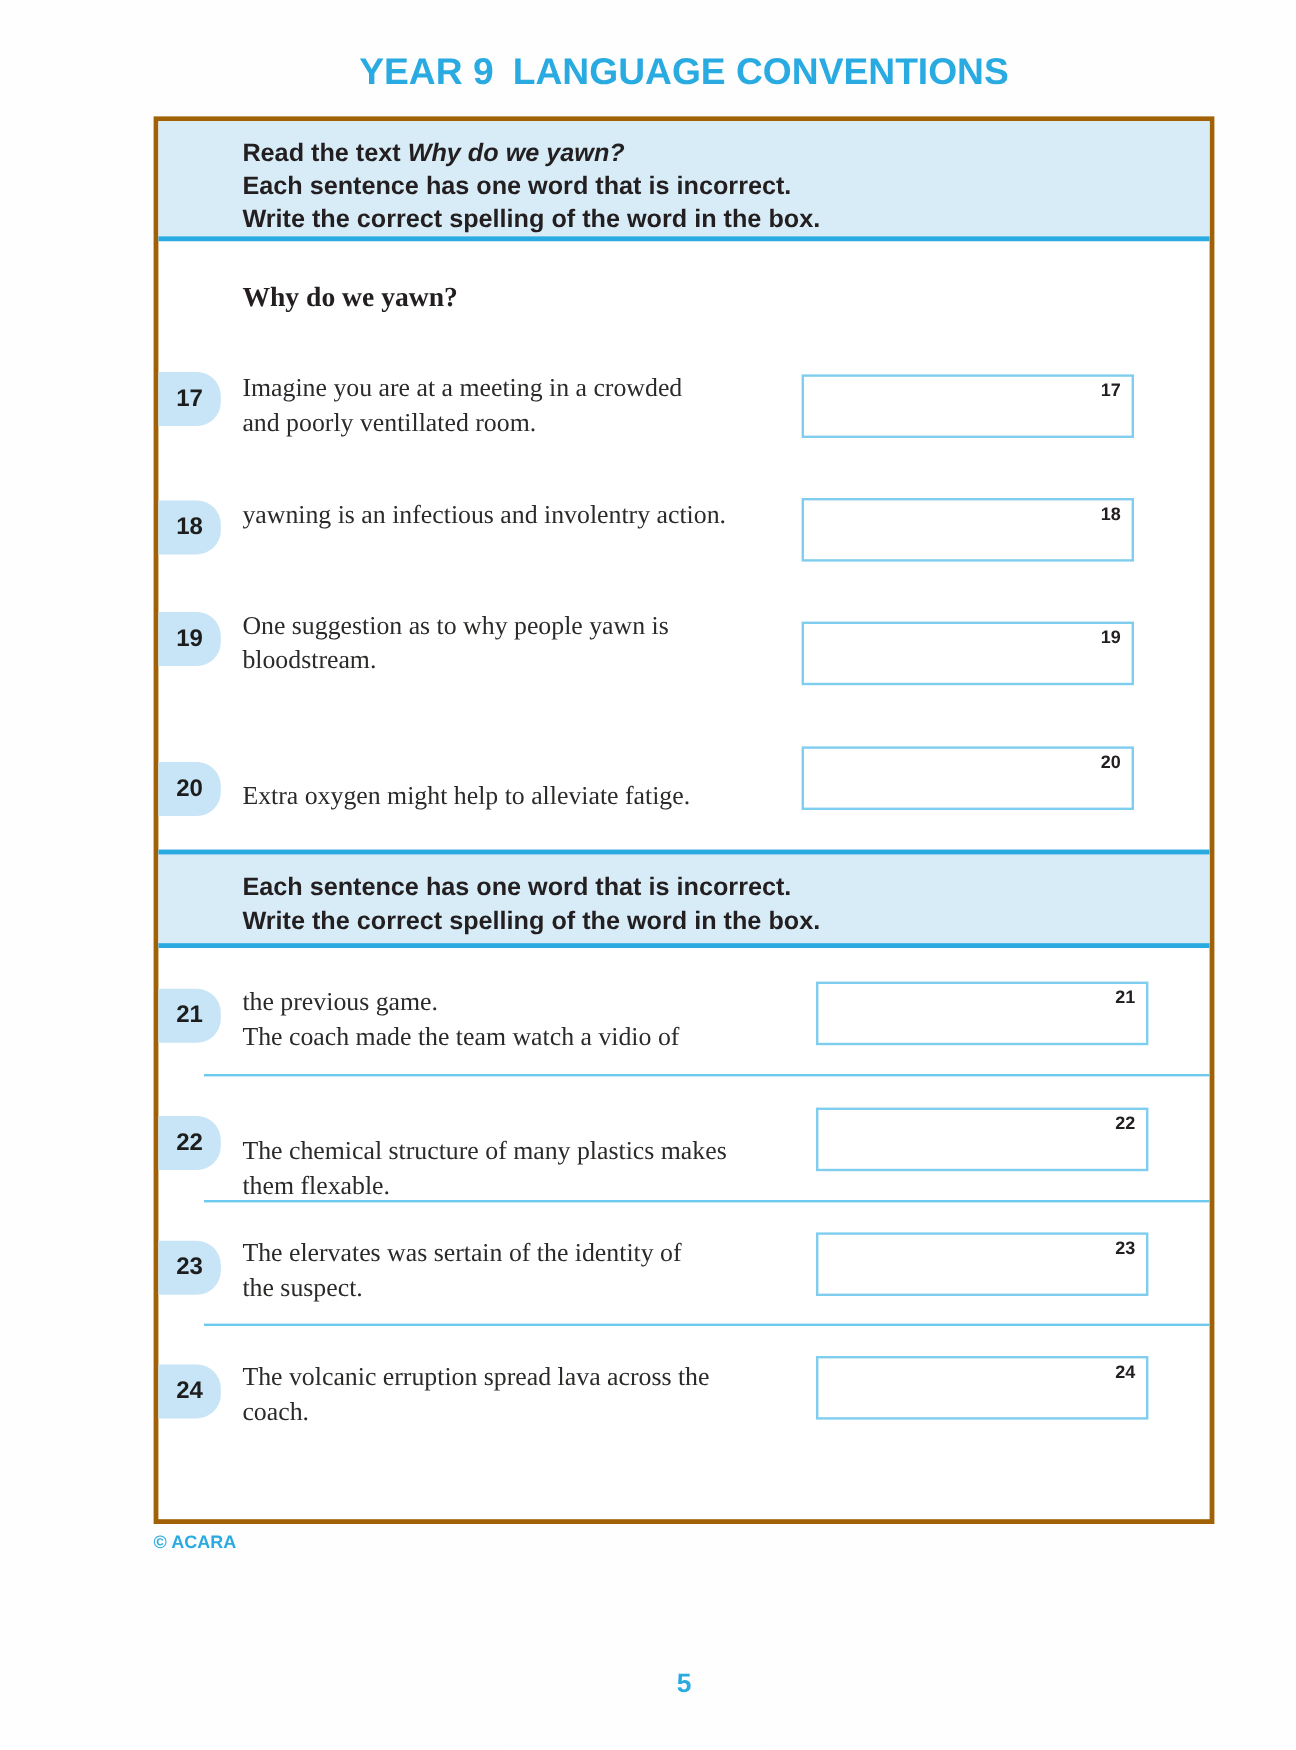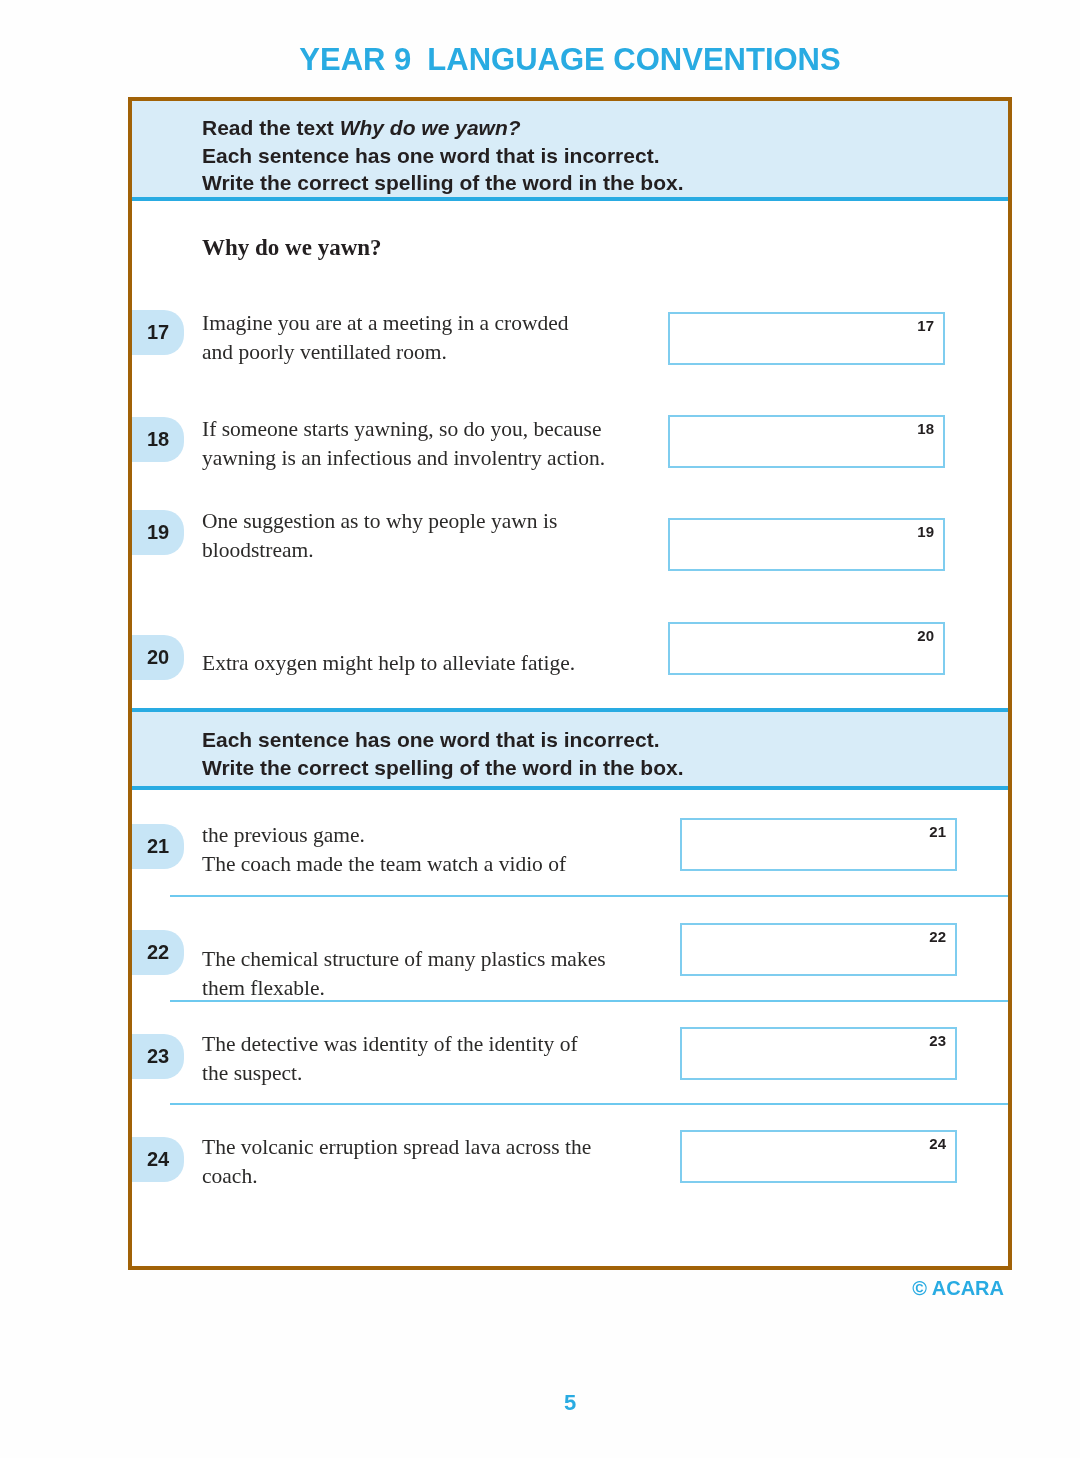--- a/index.html
+++ b/index.html
@@ -106,22 +106,21 @@
   .divider {
     position: absolute;
     left: 38px; right: 0;
     height: 2px;
     background: #6EC9EF;
   }
   .copyright {
     position: absolute;
     top: 1277px; left: 128px;
     width: 876px;
-    text-align: right;
-    font-size: 20px;
+    font-size: 15px;
     font-weight: bold;
     color: #29ABE2;
   }
   .page-number {
     position: absolute;
     top: 1390px; left: 128px;
     width: 884px;
     text-align: center;
     font-size: 22px;
     font-weight: bold;
@@ -149,21 +148,20 @@
     <div class="q-text" style="top:208px">
       <span>Imagine you are at a meeting in a crowded</span>
       <span>and poorly ventillated room.</span>
     </div>
     <div class="answer-box" style="top:211px; left:536px">
       <span class="box-num">17</span>
     </div>
 
     <div class="q-badge" style="top:316px">18</div>
     <div class="q-text" style="top:314px">
-      <span>If someone starts yawning, so do you, because</span>
       <span>yawning is an infectious and involentry action.</span>
     </div>
     <div class="answer-box" style="top:314px; left:536px">
       <span class="box-num">18</span>
     </div>
 
     <div class="q-badge" style="top:409px">19</div>
     <div class="q-text" style="top:406px">
       <span>One suggestion as to why people yawn is</span>
       <span>bloodstream.</span>
@@ -202,21 +200,21 @@
       <span>them flexable.</span>
     </div>
     <div class="answer-box" style="top:822px; left:548px">
       <span class="box-num">22</span>
     </div>
 
     <div class="divider" style="top:899px"></div>
 
     <div class="q-badge" style="top:933px">23</div>
     <div class="q-text" style="top:929px">
-      <span>The detective was identity of the identity of</span>
+      <span>The elervates was sertain of the identity of</span>
       <span>the suspect.</span>
     </div>
     <div class="answer-box" style="top:926px; left:548px">
       <span class="box-num">23</span>
     </div>
 
     <div class="divider" style="top:1002px"></div>
 
     <div class="q-badge" style="top:1036px">24</div>
     <div class="q-text" style="top:1032px">

